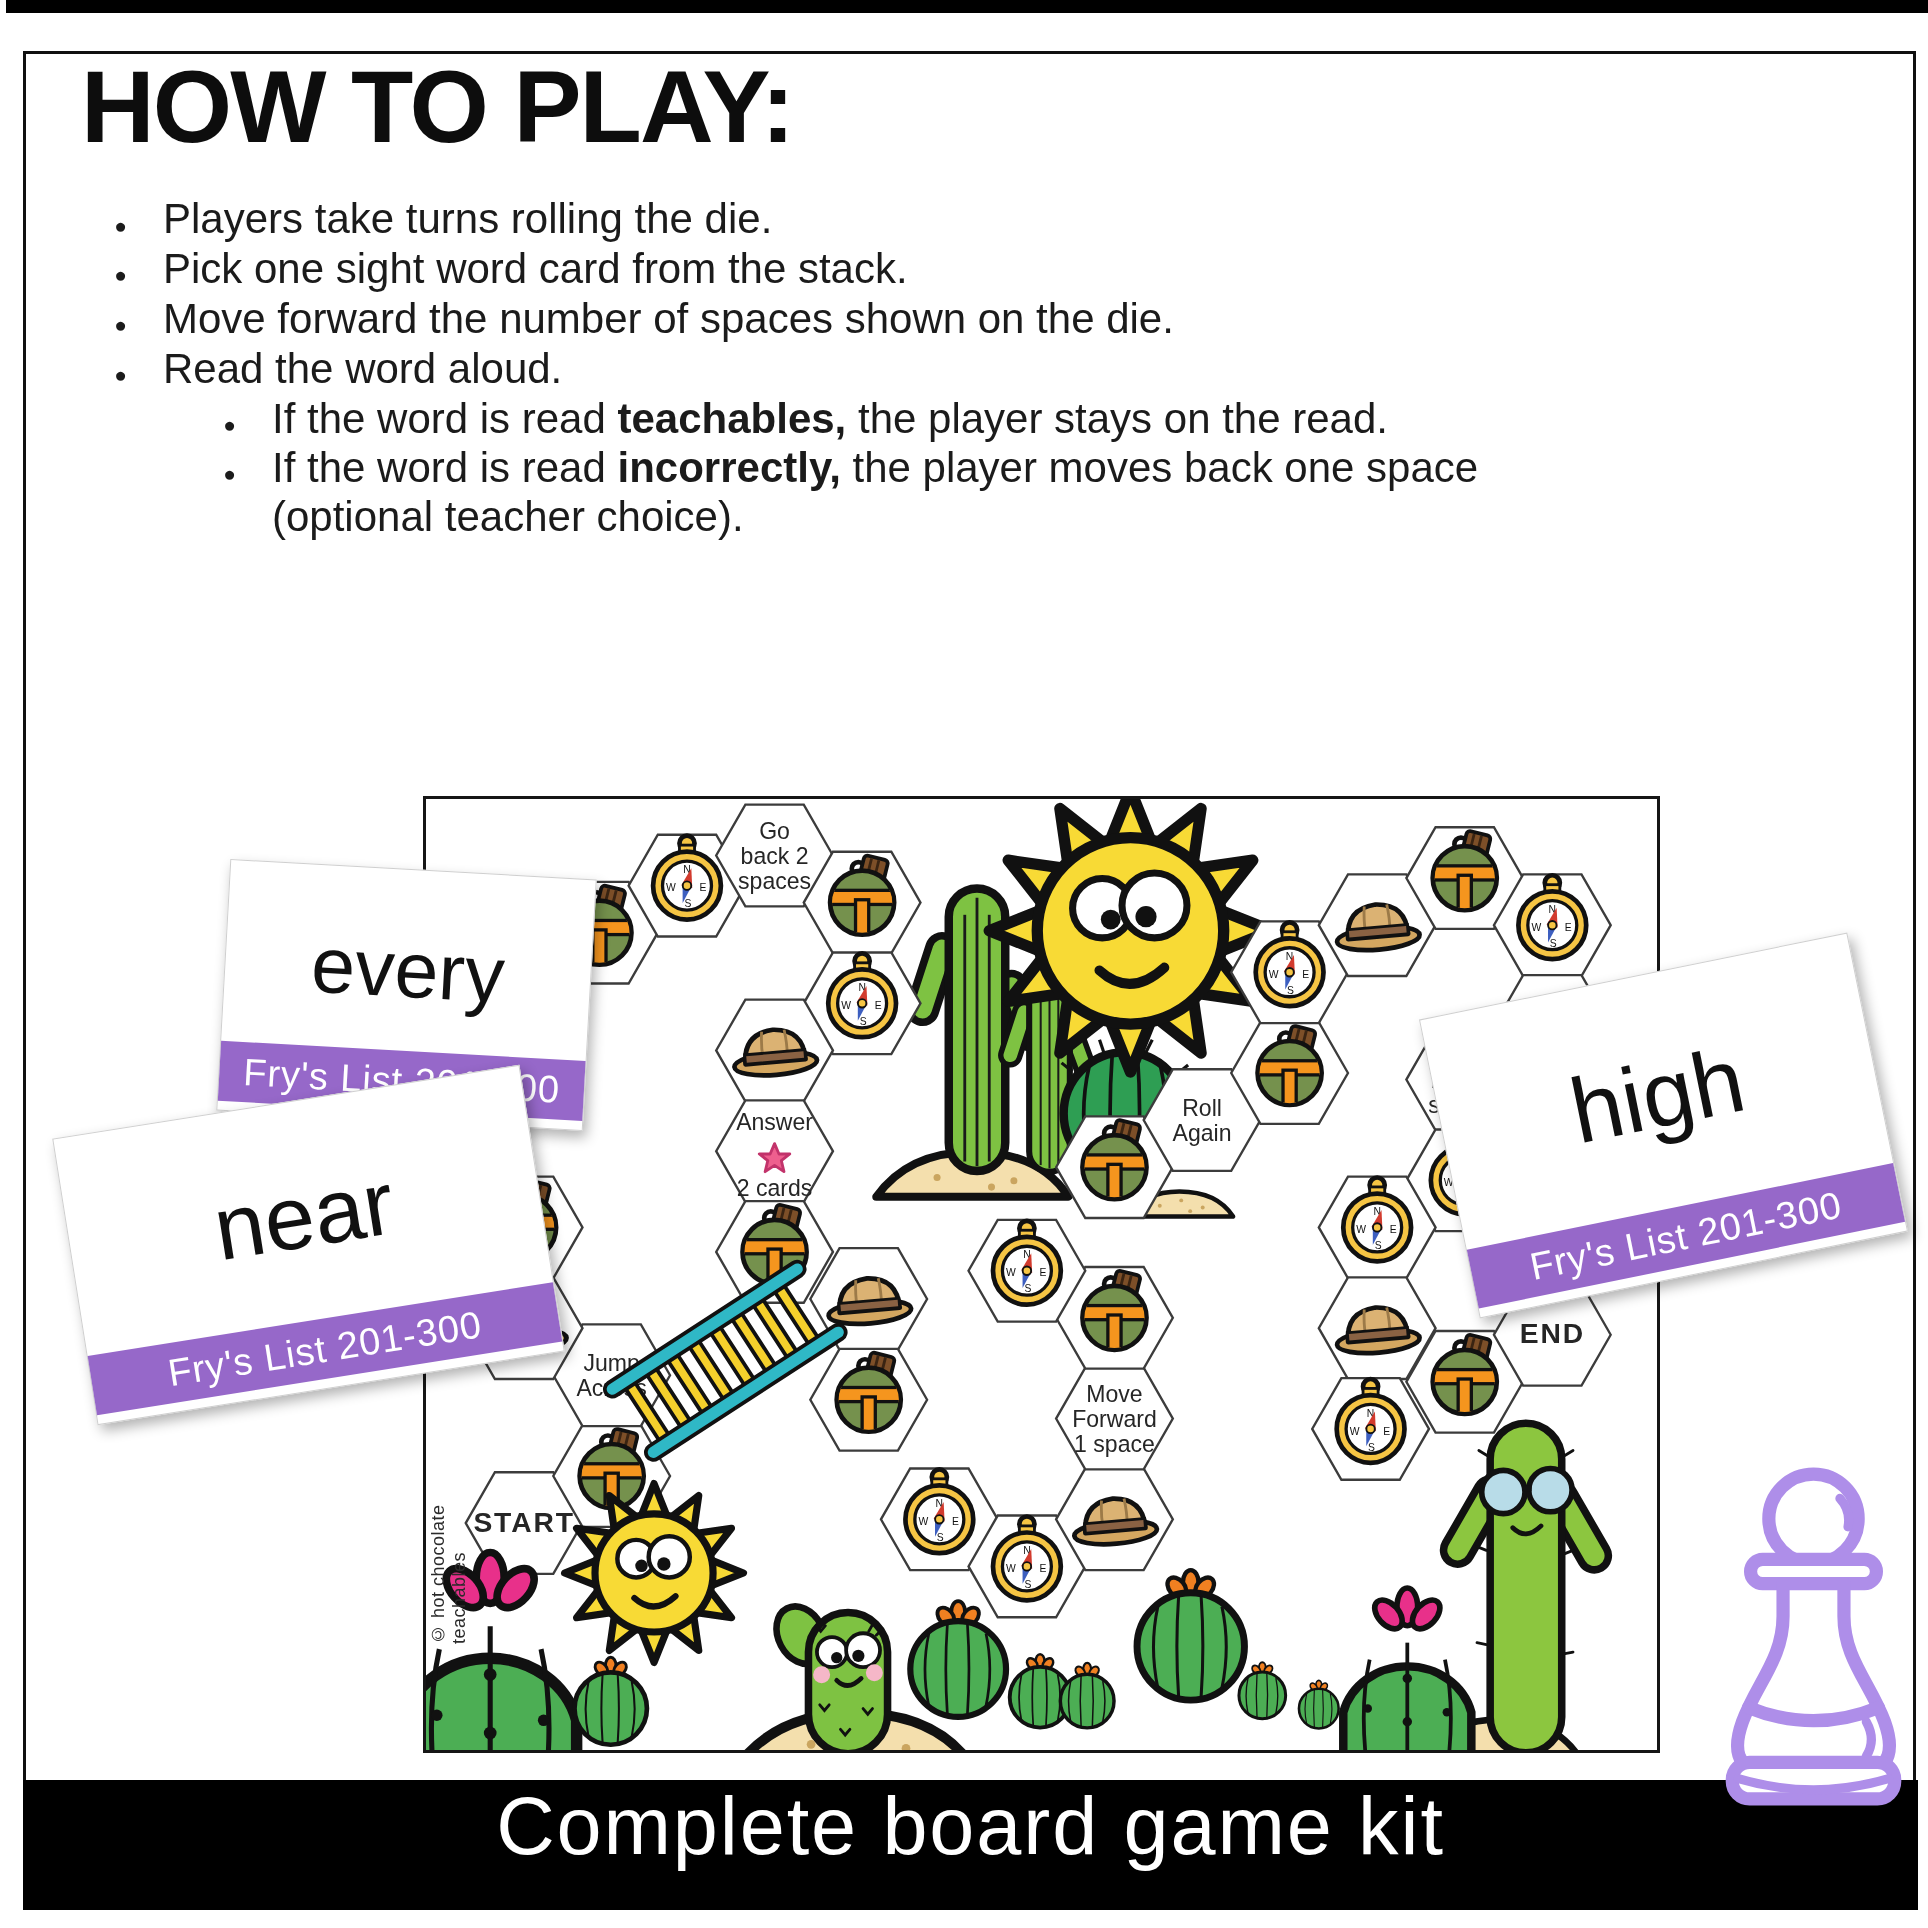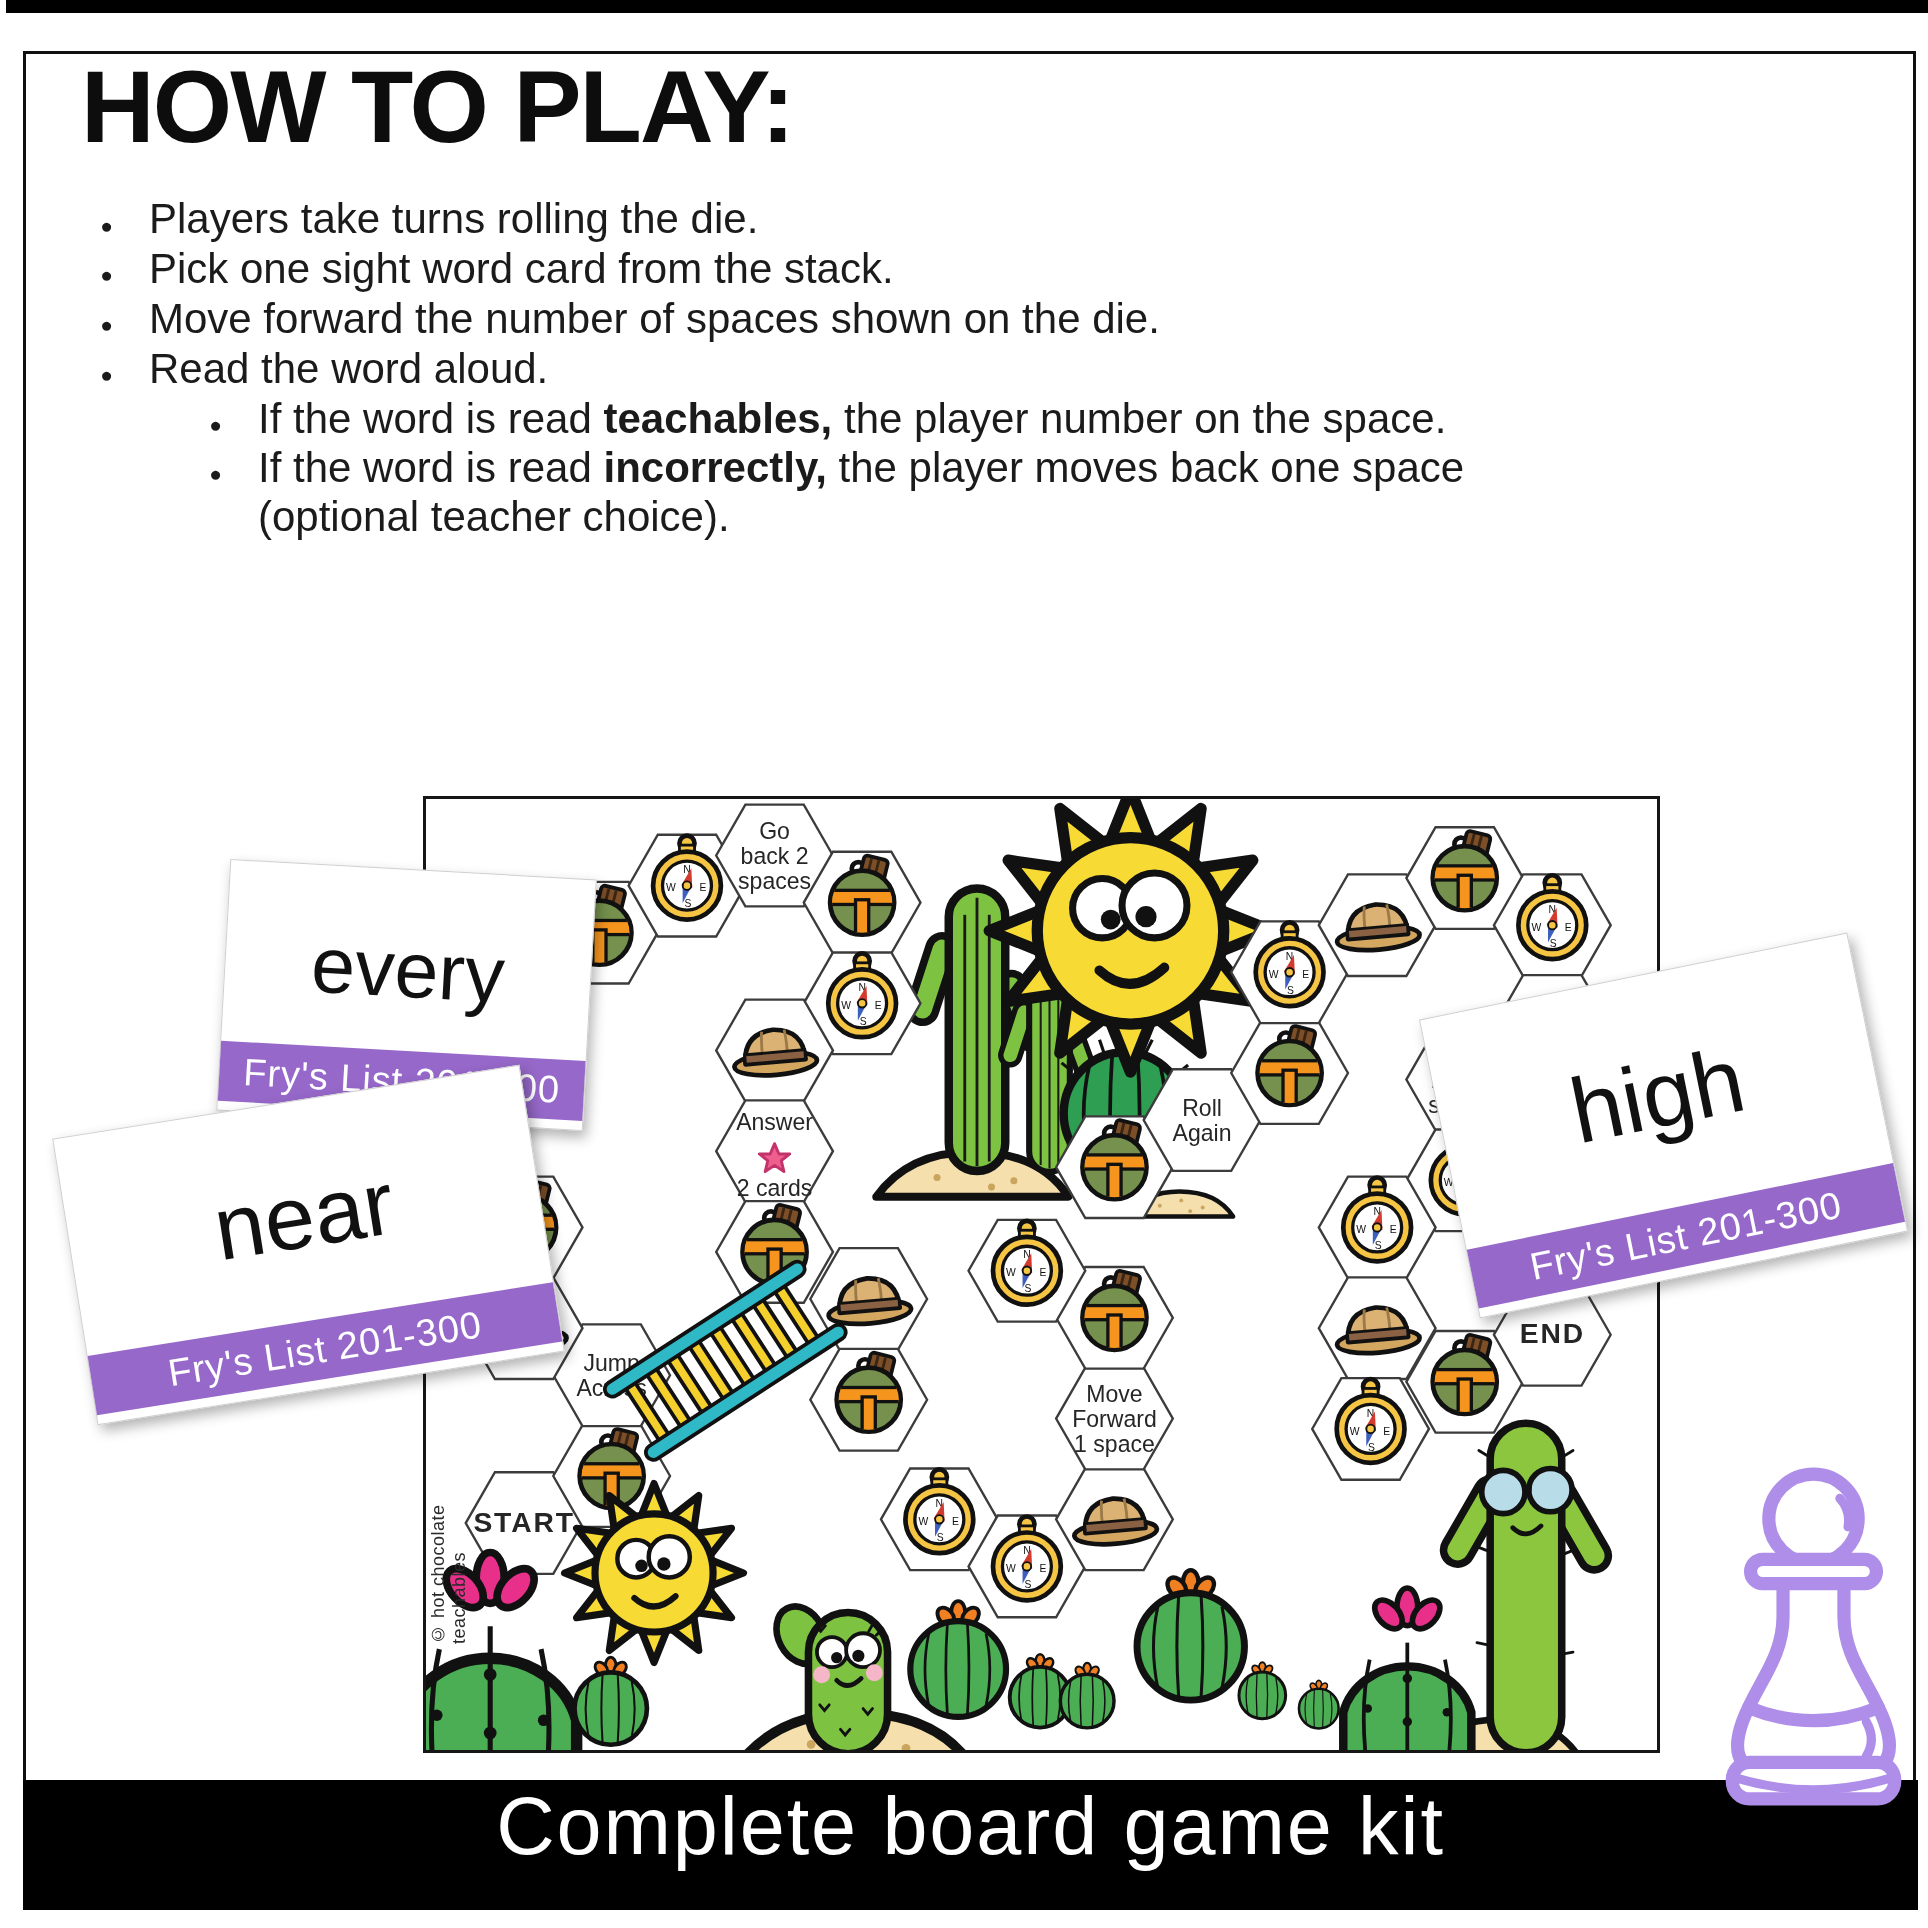--- a/index.html
+++ b/index.html
@@ -3,21 +3,21 @@
 <meta charset="utf-8">
 <style>
   html,body{margin:0;padding:0;background:#ffffff;}
   #stage{position:relative;width:1928px;height:1928px;background:#ffffff;overflow:hidden;
          font-family:"Liberation Sans",sans-serif;color:#141414;margin-left:6px;}
   .top-strip{position:absolute;left:0;top:0;width:1928px;height:13px;background:#000;}
   .page-frame{position:absolute;left:17px;top:51px;width:1887px;height:1733px;
               border:3.8px solid #101010;background:#fff;}
   .title{position:absolute;left:75px;top:49px;font-size:102px;font-weight:800;
          letter-spacing:-1.9px;color:#0d0d0d;}
-  .bullets{position:absolute;left:83px;top:194px;width:1676px;font-size:42px;line-height:49px;color:#1b1b1b;}
+  .bullets{position:absolute;left:97px;top:194px;width:1676px;font-size:42px;line-height:49px;color:#1b1b1b;}
   .b{position:relative;padding-left:60px;margin-bottom:0.9px;}
   .b:before{content:"●";position:absolute;left:11.3px;top:6.6px;font-size:21px;}
   .sub{position:relative;padding-left:60px;margin-left:109px;width:1252px;}
   .sub:before{content:"●";position:absolute;left:11.3px;top:6.6px;font-size:21px;}
   .bold{font-weight:bold;}
   .b.wide{width:1525px;}
 
   .board{position:absolute;left:417px;top:796px;width:1231px;height:951px;
          border:3.8px solid #161616;background:#fff;overflow:hidden;}
   .board svg{display:block;}
@@ -54,21 +54,21 @@
   <div class="top-strip"></div>
   <div class="page-frame"></div>
 
   <div class="title">HOW TO PLAY:</div>
 
   <div class="bullets">
     <div class="b"><span>Players take turns rolling the die.</span></div>
     <div class="b"><span>Pick one sight word card from the stack.</span></div>
     <div class="b"><span>Move forward the number of spaces shown on the die.</span></div>
     <div class="b"><span>Read the word aloud.</span></div>
-    <div class="sub"><span>If the word is read </span><span class="bold">teachables,</span><span> the player number on the space.</span></div>
+    <div class="sub"><span>If the word is read </span><span class="bold">teachables,</span><span> the player stays on the read.</span></div>
     <div class="sub"><span>If the word is read </span><span class="bold">incorrectly,</span><span> the player moves back one space (optional teacher choice).</span></div>
   </div>
 
   <div class="board">
     <svg width="1231" height="951" viewBox="0 0 1307 1010" xmlns="http://www.w3.org/2000/svg">
       <defs>
         <polygon id="hex-shape" points="62,0 31,-54 -31,-54 -62,0 -31,54 31,54" fill="#ffffff" stroke="#3c3c3c" stroke-width="2.5"></polygon>
 
         <g id="sym-compass">
           <circle cx="0" cy="-45" r="8" fill="#f6c544" stroke="#111" stroke-width="5"></circle>

